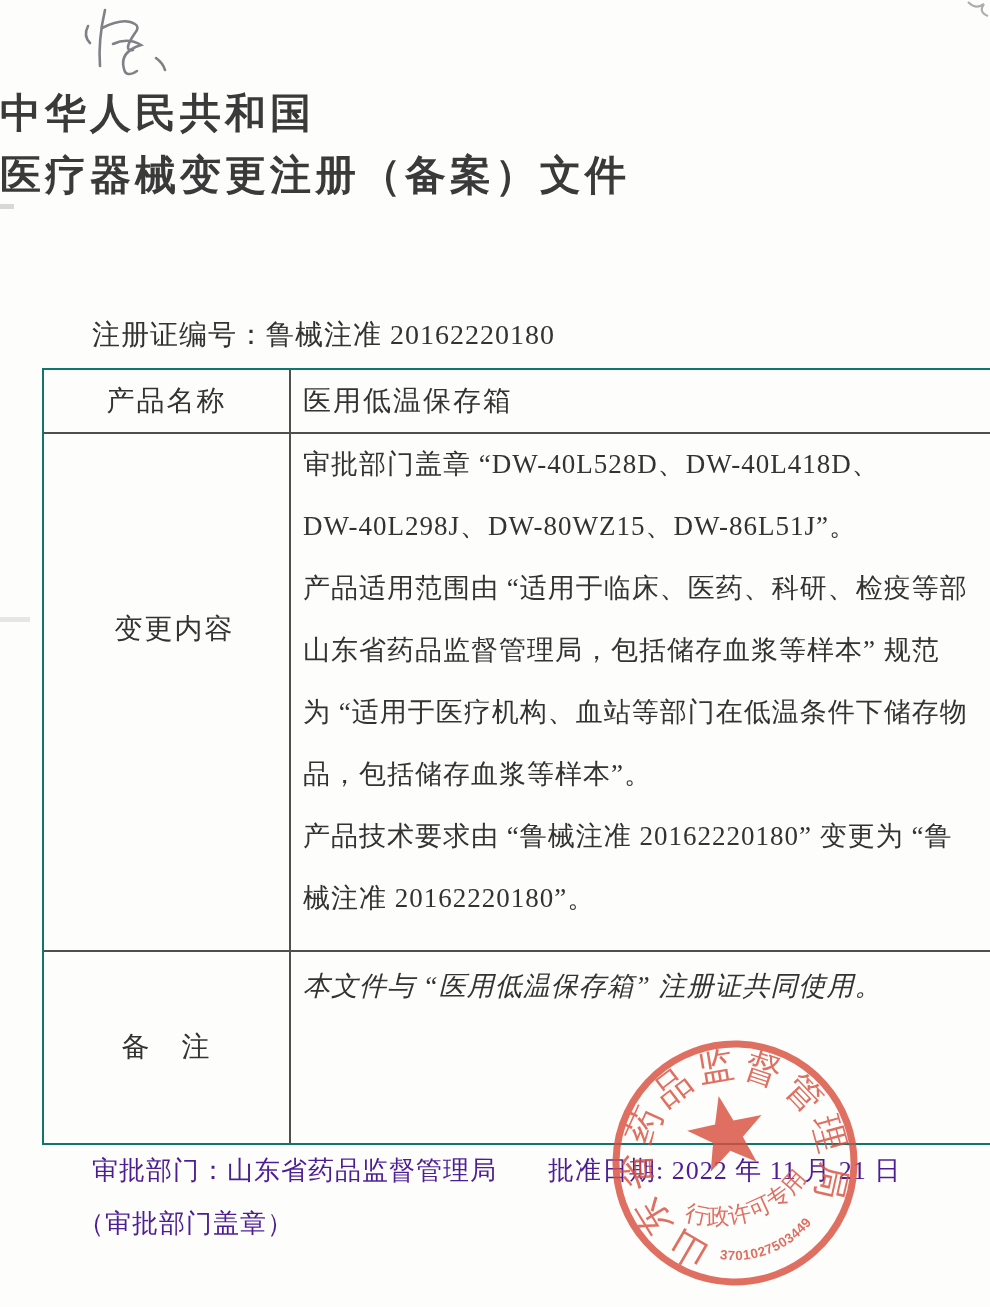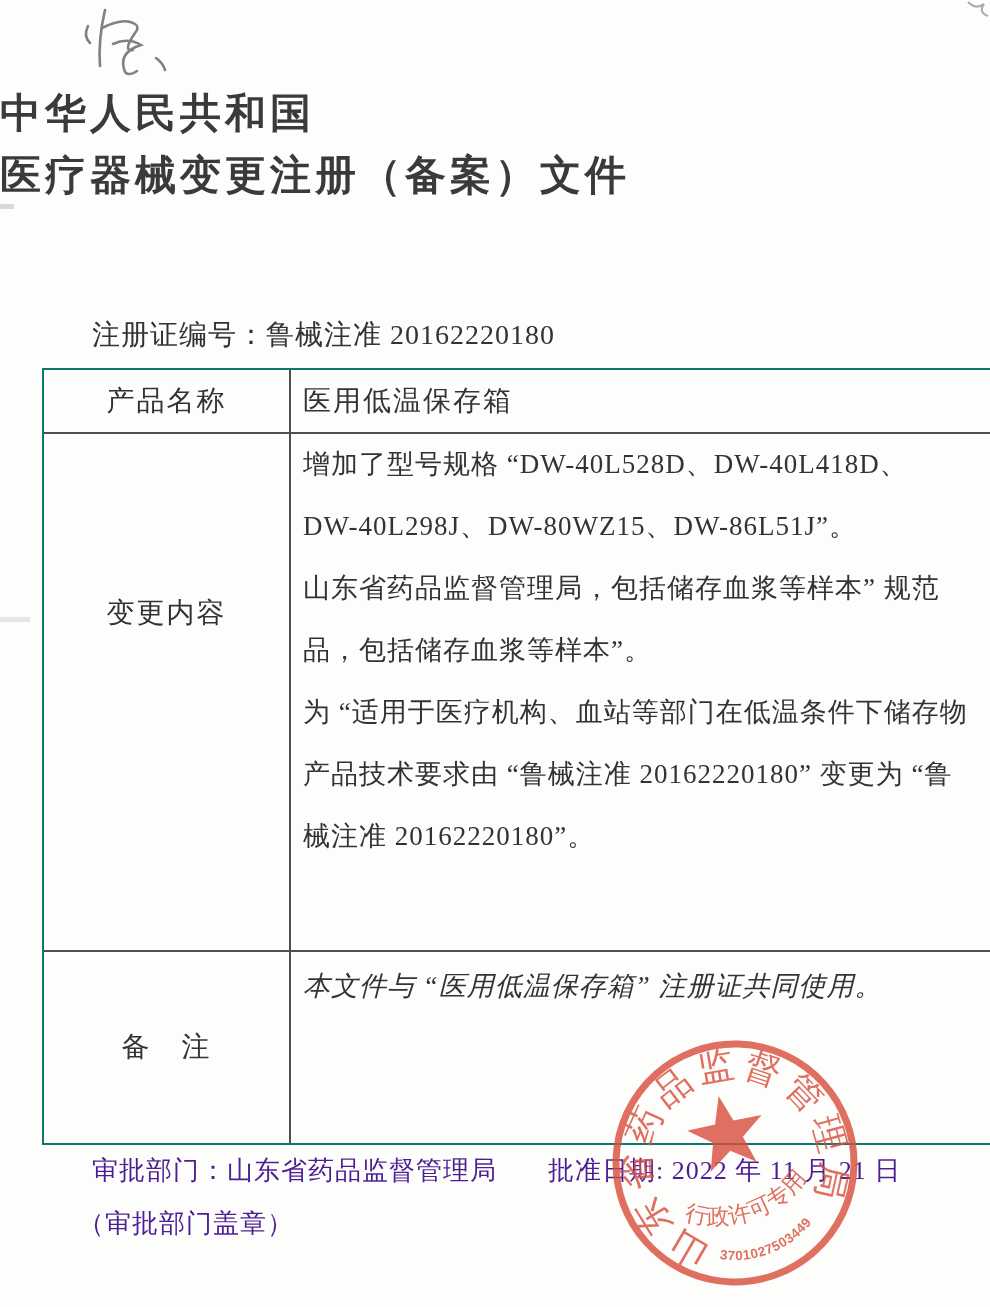--- a/index.html
+++ b/index.html
@@ -30,21 +30,21 @@
   .vdiv{position:absolute;left:245px;top:0;width:2px;height:100%;background:#4f4f4f;}
   .hdiv{position:absolute;left:0;width:100%;height:2px;background:#4f4f4f;}
   .hdiv1{top:62px;}
   .hdiv2{top:580px;}
   .lbl{
     position:absolute;left:0;width:245px;display:flex;
     align-items:center;justify-content:center;
     font-size:28px;letter-spacing:2px;color:#333;
   }
   .lbl1{top:0;height:62px;}
-  .lbl2{top:46px;height:393px;}
+  .lbl2{top:62px;height:393px;padding-left:8px;}
   .lbl3{top:580px;height:193px;}
   .cell-content{position:absolute;left:259px;right:8px;color:#333;}
   .cc1{top:0;height:62px;display:flex;align-items:center;font-size:28px;letter-spacing:2px;}
   .cc2{top:78px;font-size:27px;letter-spacing:1px;}
   .cc2 .bodyline{height:62px;line-height:32px;white-space:nowrap;}
   .cc3{top:598px;font-size:27px;letter-spacing:1px;white-space:nowrap;font-style:italic;}
   .footer-line{position:absolute;font-size:26px;letter-spacing:1px;color:#4c1d95;}
   .dept{left:92px;top:1153px;}
   .date{left:548px;top:1153px;}
   .sealnote{left:78px;top:1206px;}
@@ -84,25 +84,26 @@
   <div class="doc-table">
     <div class="vdiv"></div>
     <div class="hdiv hdiv1"></div>
     <div class="hdiv hdiv2"></div>
 
     <div class="lbl lbl1">产品名称</div>
     <div class="cell-content cc1">医用低温保存箱</div>
 
     <div class="lbl lbl2">变更内容</div>
     <div class="cell-content cc2">
-      <div class="bodyline">增加了型号规格 “DW-40L528D、DW-40L418D、</div>
+      <div class="bodyline">审批部门盖章 “DW-40L528D、DW-40L418D、</div>
       <div class="bodyline">DW-40L298J、DW-80WZ15、DW-86L51J”。</div>
+      <div class="bodyline">产品适用范围由 “适用于临床、医药、科研、检疫等部</div>
       <div class="bodyline">山东省药品监督管理局，包括储存血浆等样本” 规范</div>
+      <div class="bodyline">为 “适用于医疗机构、血站等部门在低温条件下储存物</div>
       <div class="bodyline">品，包括储存血浆等样本”。</div>
-      <div class="bodyline">为 “适用于医疗机构、血站等部门在低温条件下储存物</div>
       <div class="bodyline">产品技术要求由 “鲁械注准 20162220180” 变更为 “鲁</div>
       <div class="bodyline">械注准 20162220180”。</div>
     </div>
 
     <div class="lbl lbl3">备　注</div>
     <div class="cell-content cc3">本文件与 “医用低温保存箱” 注册证共同使用。</div>
   </div>
 
   <div class="footer-line dept">审批部门：山东省药品监督管理局</div>
   <div class="footer-line date">批准日期: 2022 年 11 月 21 日</div>

